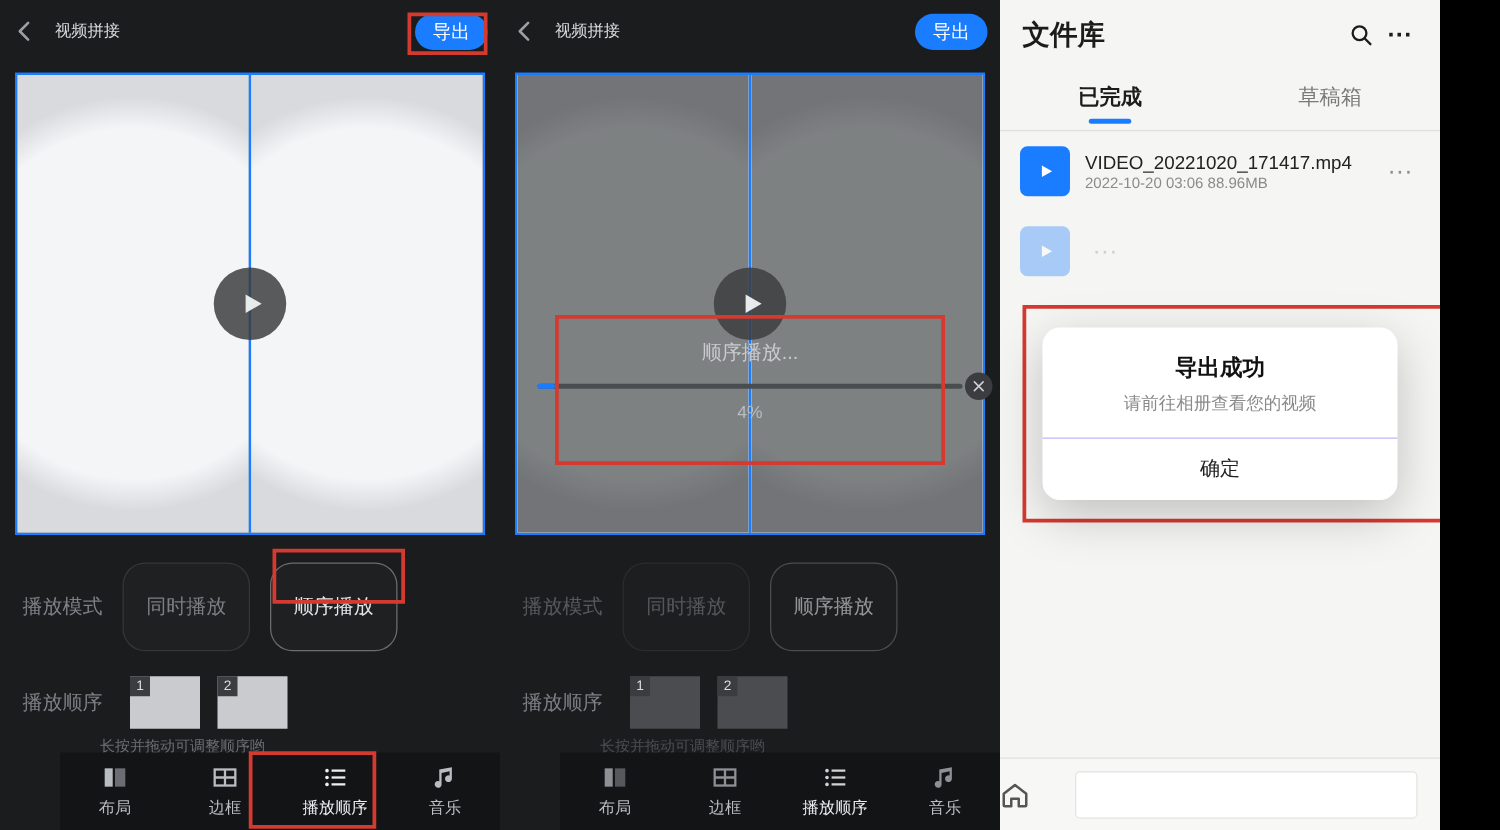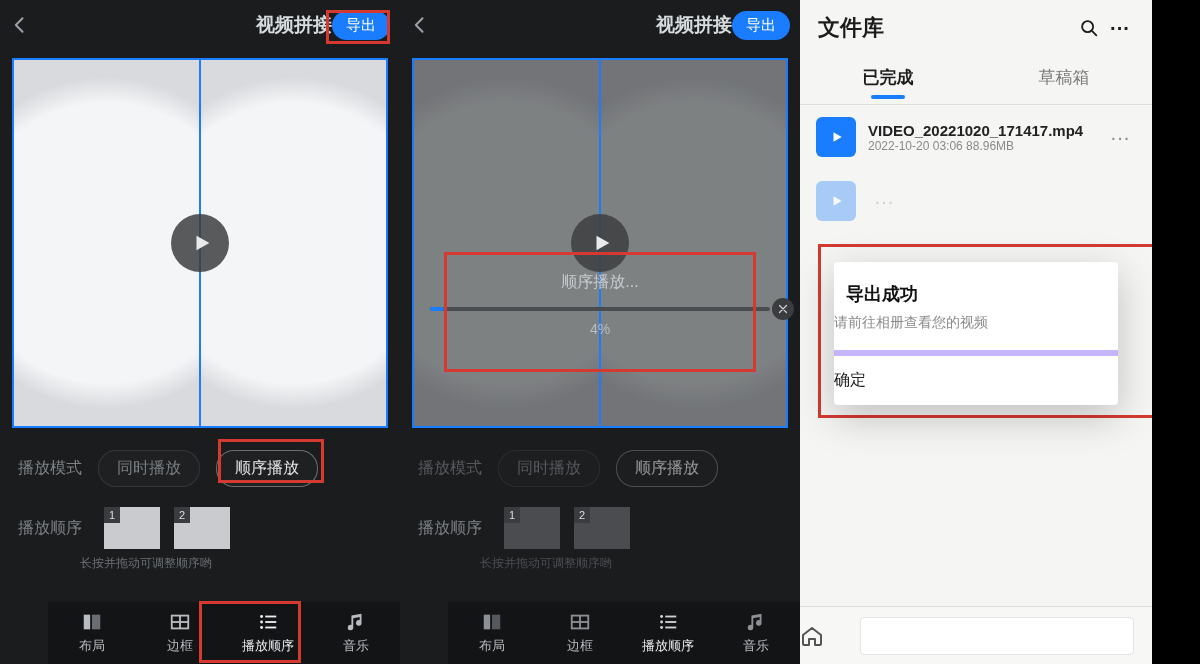--- a/index.html
+++ b/index.html
@@ -15,21 +15,21 @@
   .pane1 { width: 400px; }
   .pane2 { width: 400px; }
   .pane3 { width: 352px; }
 
   
   .hdr {
     height: 50px; display: flex; align-items: center; padding: 0 10px;
     color: #d8dbde;
   }
   .hdr .back { width: 34px; text-align: center; font-size: 22px; color: #9aa0a6; cursor: pointer; }
-  .hdr .title { flex: 1; text-align: right; font-size: 19px; font-weight: 700; }
+  .hdr .title { flex: 1; text-align: left; font-size: 13px; font-weight: 400; }
   .hdr .export {
     background: #1a7cff; color: #fff; border-radius: 16px;
     padding: 5px 14px; font-size: 15px; cursor: pointer;
   }
 
   
   .preview {
     margin: 8px 12px 10px; height: 370px;
     border: 2px solid #1a7cff;
     display: flex; position: relative;
@@ -58,21 +58,21 @@
   .play svg { width: 22px; height: 22px; fill: #e9eaec; margin-left:4px;}
 
   
   .moderow {
     display: flex; align-items: center; gap: 16px;
     padding: 12px 18px 6px;
     color: #7d8186; font-size: 16px;
   }
   .moderow .pill {
     border: 1px solid rgba(255,255,255,.10);
-    border-radius: 18px; padding: 7px 18px;
+    border-radius: 18px; padding: 24px 18px;
     color: #7b7f83; background: rgba(255,255,255,.02);
     cursor: pointer;
     font-family: Liberation Serif, serif;
   }
   .moderow .pill.active { color: #e4e6e8; border-color: rgba(255,255,255,.35); }
   .pane2 .moderow { opacity:.6; }
 
   
   .orderrow { display: flex; align-items: center; gap: 14px; padding: 14px 18px 0; }
   .orderrow .lbl { color: #7d8186; font-size: 16px; width: 72px; }
@@ -145,36 +145,36 @@
     content:""; position:absolute; left:50%; transform:translateX(-50%);
     bottom:0; width:34px; height:4px; border-radius:2px; background:#1a7cff;
   }
   .p3tabs .divider {position:absolute;left:0;right:0;bottom:0;height:1px;background:#dedede;}
   .f-item { display:flex; align-items:center; padding: 12px 16px; gap:12px; }
   .f-ico {
     width:40px; height:40px; border-radius:6px;
     background:#1a7cff; display:flex; align-items:center; justify-content:center;
   }
   .f-ico svg { width:14px;height:14px; fill:#fff; margin-left:2px;}
-  .f-meta .fn { color:#222; font-size:15px;font-weight:bold; }
+  .f-meta .fn { color:#222; font-size:15px; }
   .f-meta .dt { color:#8a8a8a; font-size:12px; margin-top:0;}
   .f-more { font-size:20px; color:#8a8a8a; padding:0 6px; cursor:pointer;}
   .dim { opacity:.35; }
 
   
   .modal {
     position:absolute; left:34px; right:34px; top:262px;
-    background:#fff; border-radius:4px;
+    background:#fff; border-radius:14px;
     box-shadow: 0 12px 40px rgba(0,0,0,.22);
-    text-align:left; font-size:16px;
+    text-align:center; font-size:16px;
   }
   .modal .mt { font-weight:700; color:#111; padding:20px 12px 8px; font-size:18px;}
   .modal .ms { color:#8a8a8a; font-size:14px; padding-bottom:18px;}
   .modal .mb {
-    border-top:6px solid #c4b5fd; padding:14px 0;
+    border-top:1px solid #c4b5fd; padding:14px 0;
     color:#222; cursor:pointer;
   }
   .p3bottom {
     position:absolute; bottom:0; left:0; right:0; height:58px;
     background:#f7f7f6; display:flex; align-items:center;
     border-top:1px solid #dedede;
   }
   .p3bottom .home { width:60px; text-align:center; color:#555; }
   .p3bottom .blank { flex:1; height:38px; margin:0 18px 0 0; background:#fff; border:1px solid #e4e4e4; border-radius:4px;}
 

